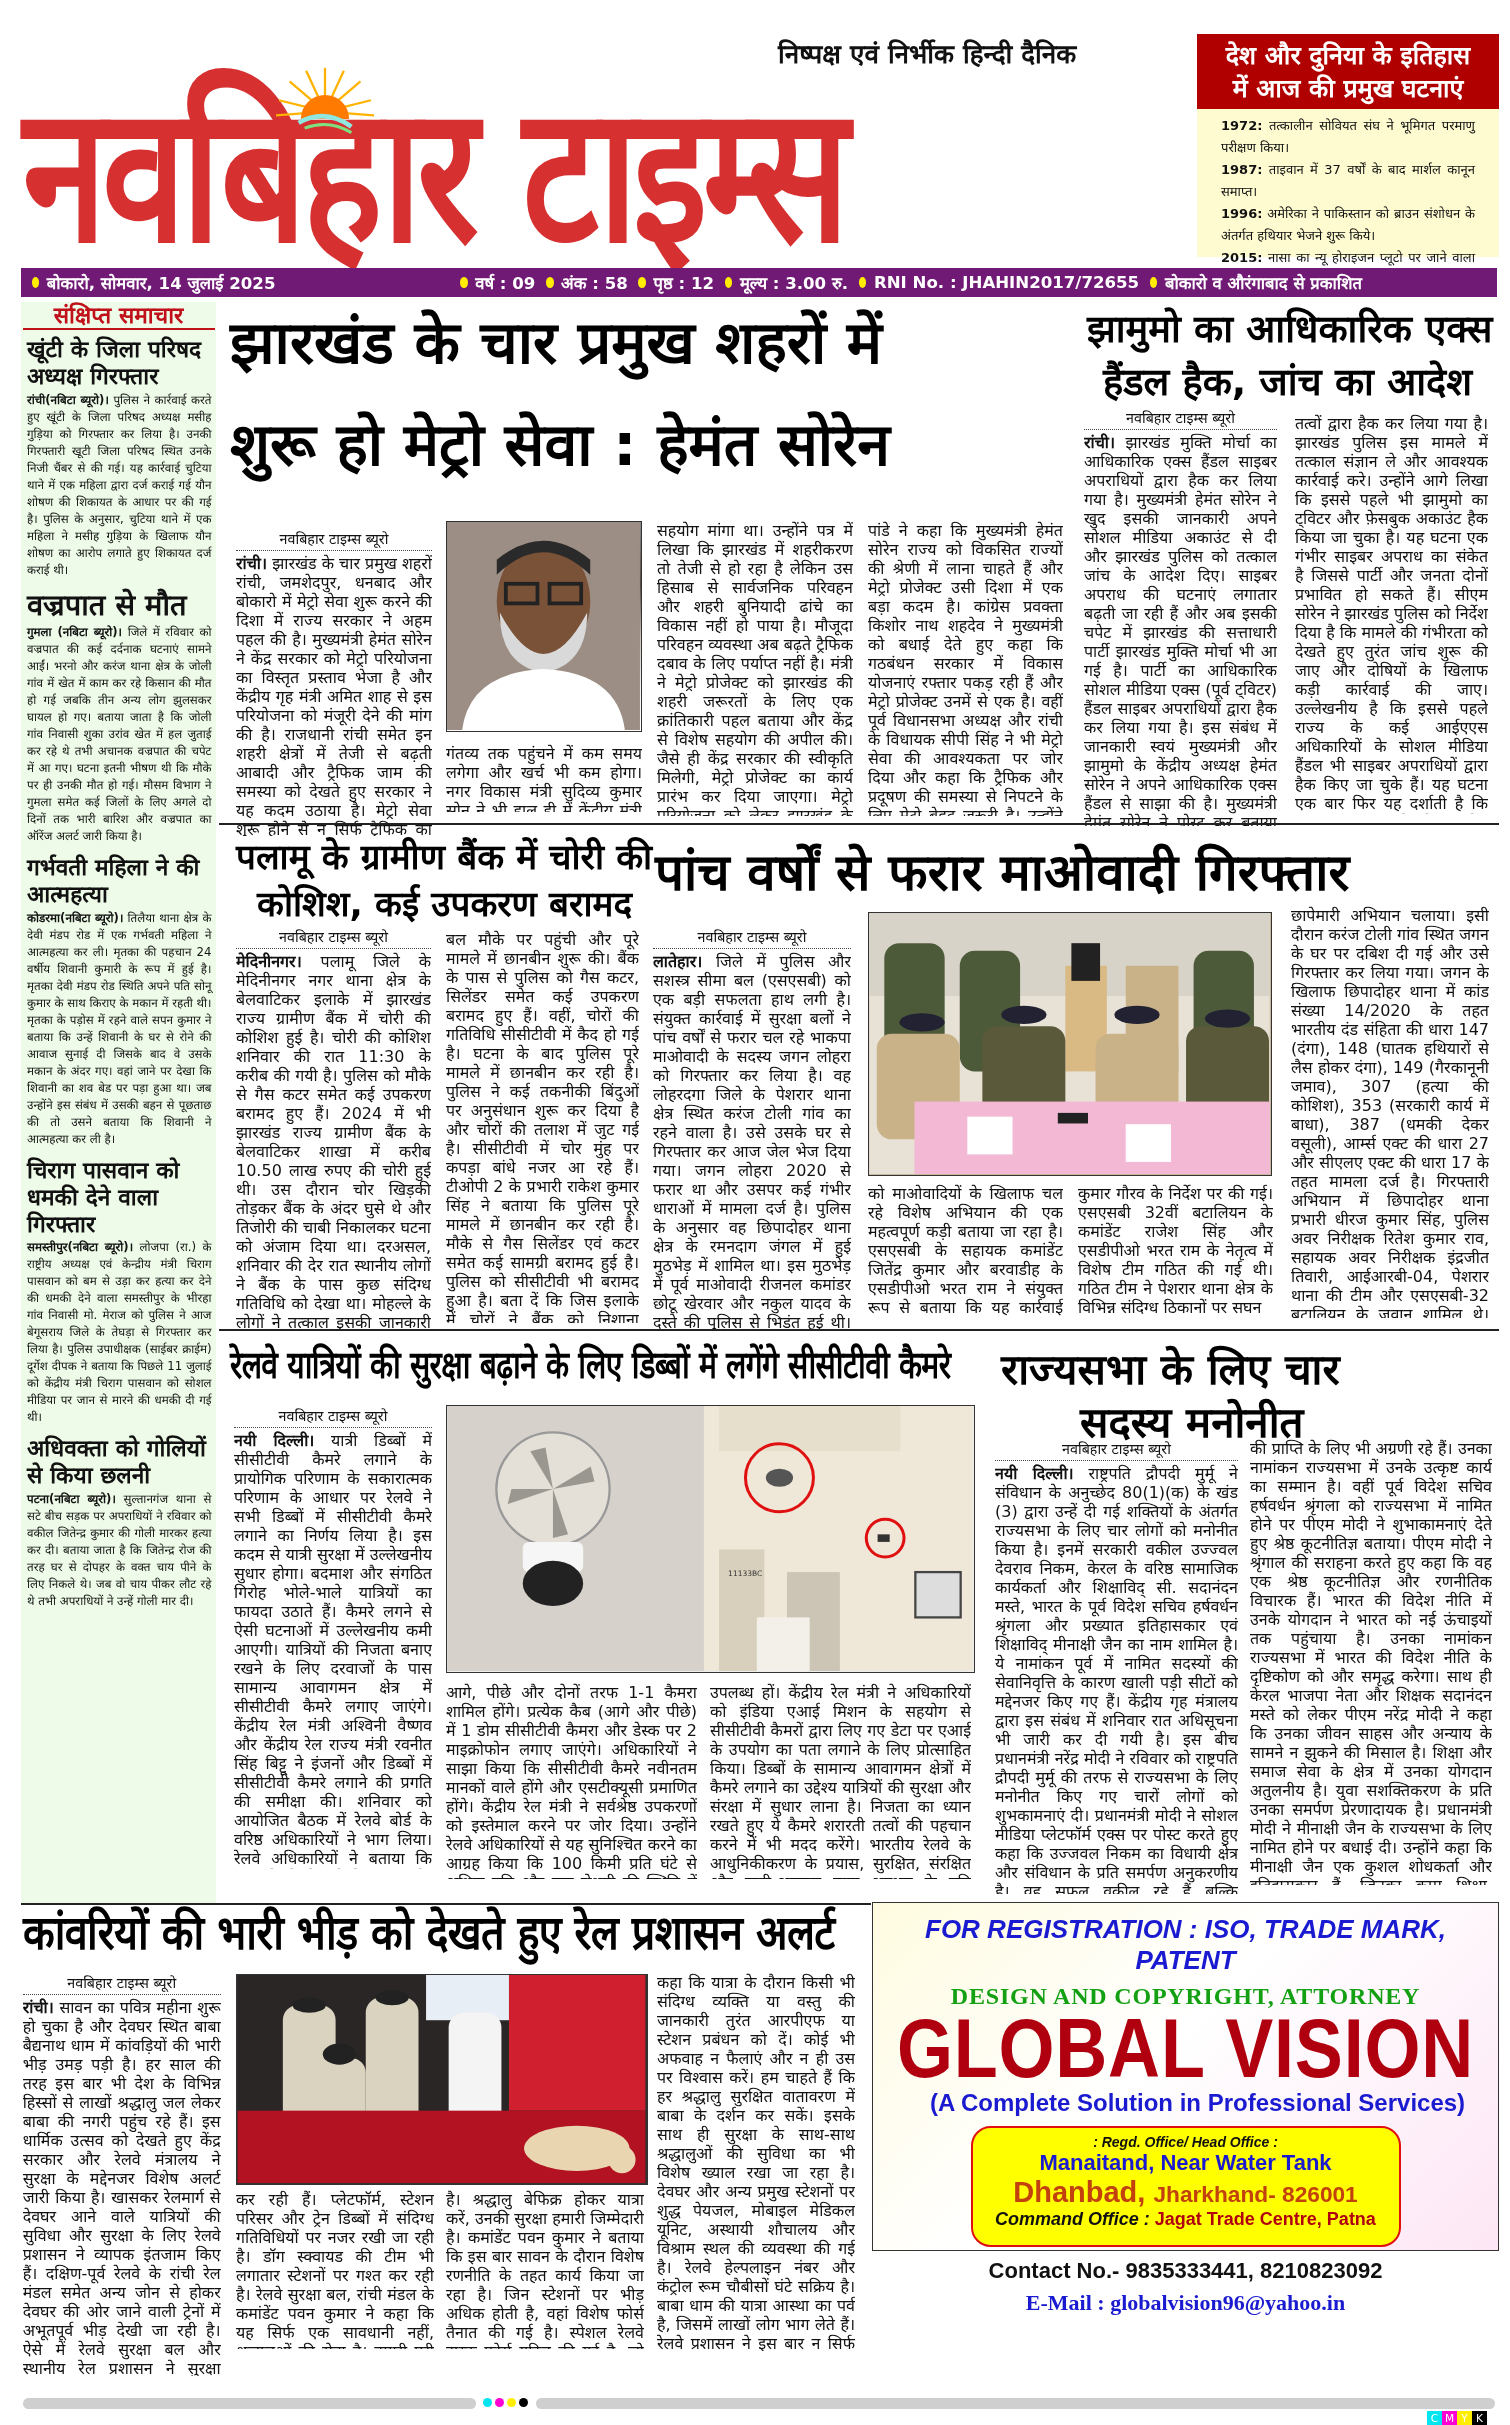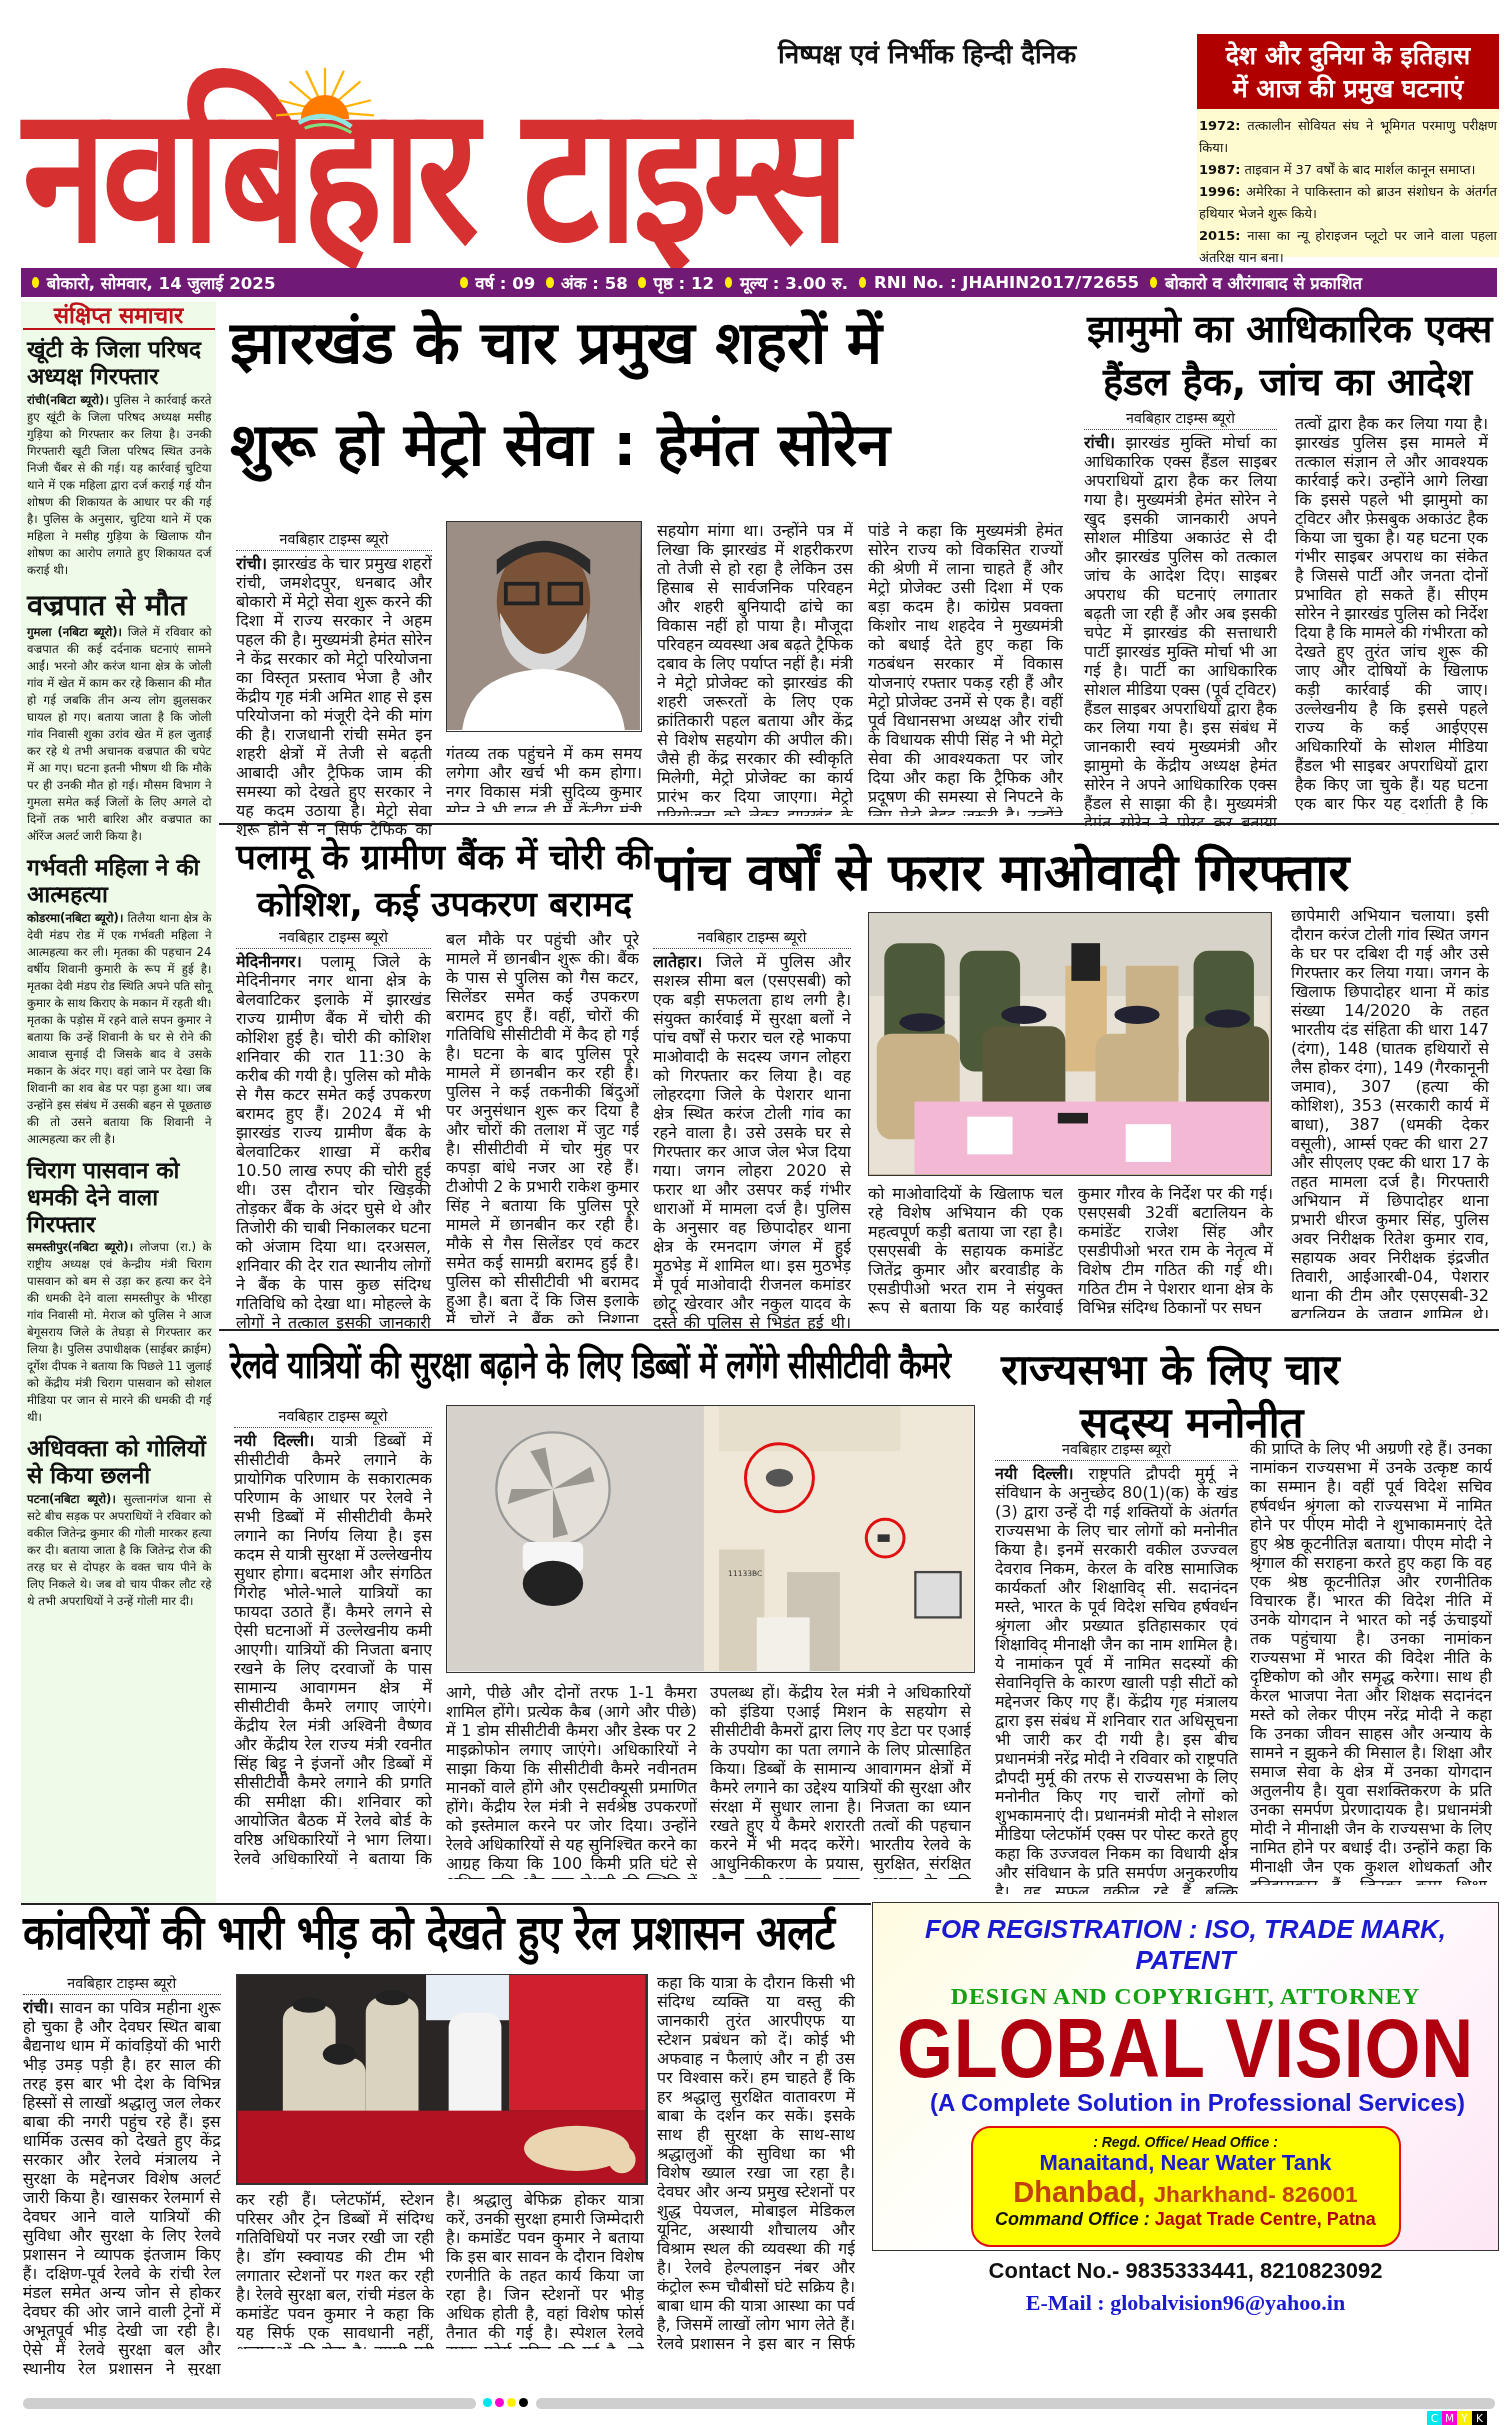--- a/index.html
+++ b/index.html
@@ -6,21 +6,21 @@
   html, body { width: 1510px; height: 2426px; background: #fff; overflow: hidden; }
   body { font-family: "DejaVu Sans", sans-serif; color: #111; position: relative; }
   .abs { position: absolute; }
   
   .logo { left: 22.7px; top: 36px; width: 1148px; height: 242px; }
   .logo-text { position: absolute; left: 0; top: 45px; font-family: "DejaVu Sans", sans-serif; font-weight: bold; font-size: 151px; color: #d63031; letter-spacing: -4.5px; line-height: 1; white-space: nowrap; transform: scaleY(1.25); transform-origin: top left; }
   .sun { position: absolute; left: 253px; top: 30px; width: 98px; height: 76px; }
   .tagline { left: 778px; top: 35px; font-size: 26px; font-weight: bold; color: #111; white-space: nowrap; }
   .history { left: 1197px; top: 34px; width: 302px; height: 223px; background: #fffbd0; }
   .history-head { background: #b00000; color: #fff; font-weight: bold; font-size: 25px; text-align: center; line-height: 33px; padding: 4.5px 3px; }
-  .history-body { padding: 6px 2px; font-size: 13px; line-height: 22px; text-align: justify; color: #111; }
+  .history-body { padding: 6px 24px; font-size: 13px; line-height: 22px; text-align: justify; color: #111; }
   .history-body b { font-weight: bold; }
   
   .infobar { left: 21px; top: 268px; width: 1476px; height: 29px; background: #701a75; color: #fff; font-size: 16.6px; font-weight: bold; display: flex; align-items: center; white-space: nowrap; }
   .infobar .dot { display: inline-block; width: 7.6px; height: 10.6px; border-radius: 50%; background: #ffee00; margin: 0 7.6px 0 10.6px; vertical-align: middle; }
   .infobar .gap { width: 174px; display: inline-block; }
   
   .briefs { left: 21px; top: 302px; width: 195px; height: 1601px; background: #eefbe8; }
   .briefs-title { text-align: center; color: #c0101a; font-weight: bold; font-size: 22.7px; border-bottom: 2.3px solid #c0101a; margin: 0 1.5px; line-height: 26px; }
   .brief { padding: 3px 4.5px 3px 6px; }
   .brief h3 { font-size: 22.7px; font-weight: bold; line-height: 27px; color: #111; margin: 3px 0 1.5px; }

